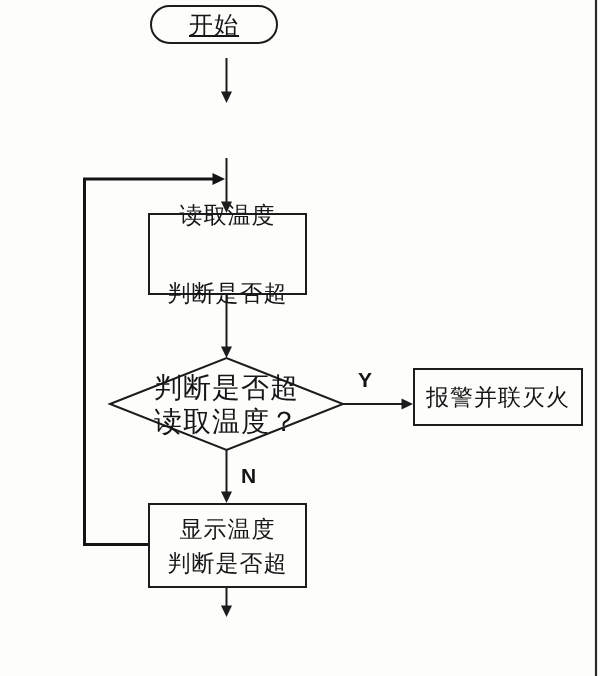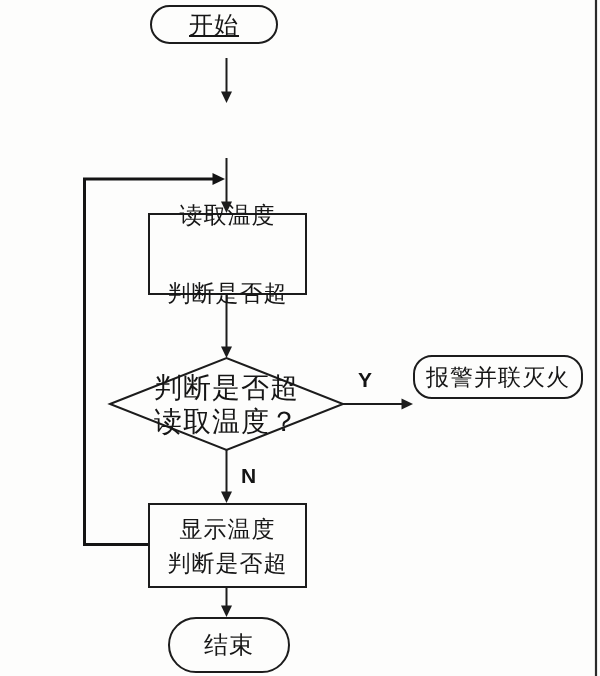--- a/index.html
+++ b/index.html
@@ -39,21 +39,21 @@
     letter-spacing: 1px;
     white-space: nowrap;
   }
   .terminator {
     border-radius: 30px;
     font-size: 24px;
   }
   .node-start   { left: 150px; top: 5px;   width: 128px; height: 39px; text-decoration: underline; }
   .node-init    { left: 161px; top: 103px; width: 135px; height: 55px; }
   .node-read    { left: 148px; top: 213px; width: 159px; height: 82px; gap: 44px; }
-  .node-alarm   { left: 413px; top: 355px; width: 170px; height: 44px; border-radius: 19px; }
+  .node-alarm   { left: 413px; top: 368px; width: 170px; height: 58px; }
   .node-display { left: 148px; top: 503px; width: 159px; height: 85px; }
   .node-end     { left: 168px; top: 617px; width: 122px; height: 56px; }
   .decision-label {
     position: absolute;
     left: 128px;
     top: 372px;
     width: 197px;
     height: 66px;
     display: flex;
     flex-direction: column;
@@ -139,20 +139,17 @@
 
   <div class="node node-alarm">
     <span>报警并联灭火</span>
   </div>
 
   <div class="node node-display">
     <span>显示温度</span>
     <span>判断是否超</span>
   </div>
 
-  <div class="node terminator node-end">
-    <span>结束</span>
-  </div>
 
   <div class="edge-label label-yes">Y</div>
   <div class="edge-label label-no">N</div>
 
 </div>
 
 </body></html>

